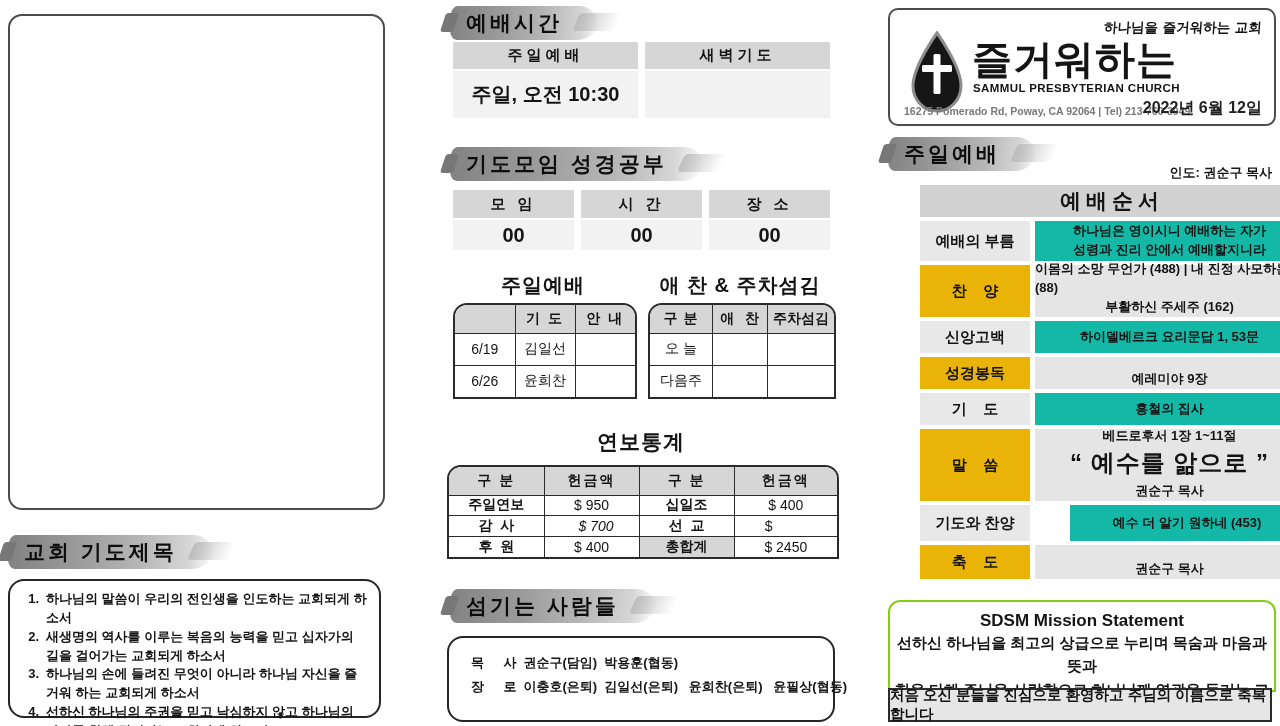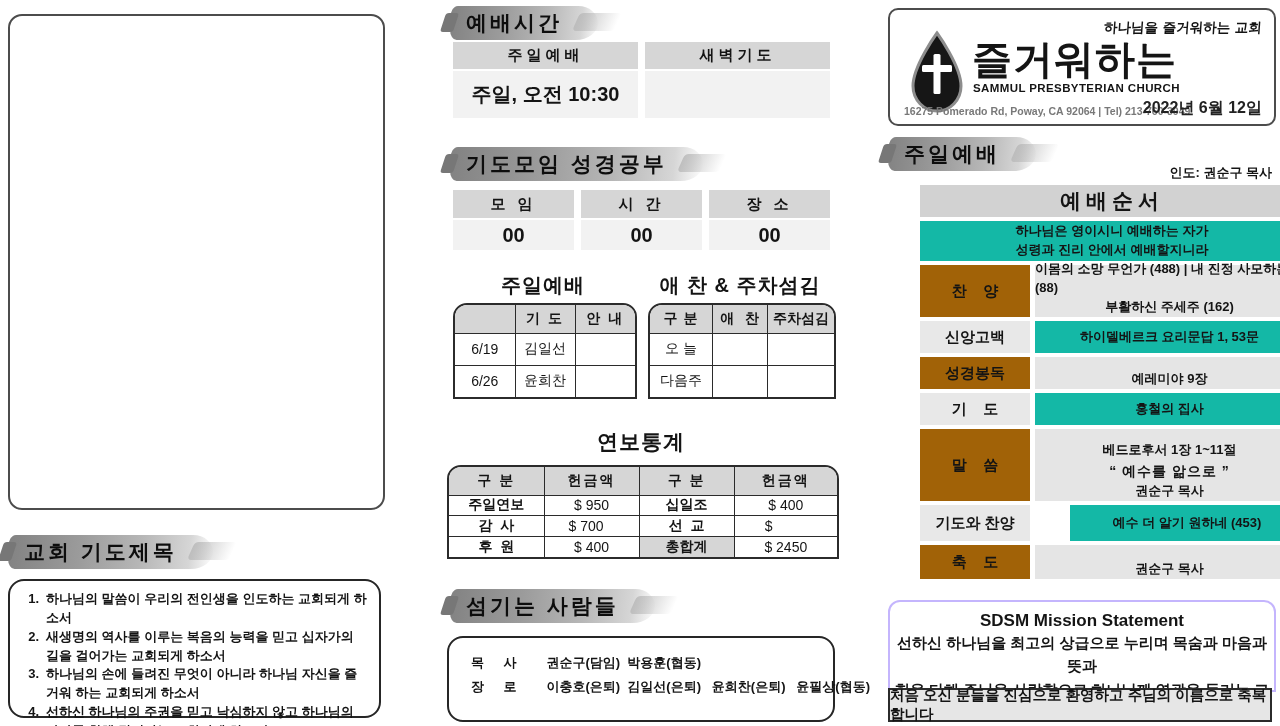--- a/index.html
+++ b/index.html
@@ -41,21 +41,21 @@
   .tframe tr:last-child td{border-bottom:none;}
   .cell-gray{background:#d6d6d6;font-weight:700;}
 
   .small-title{position:absolute;text-align:center;font-weight:800;font-size:20px;letter-spacing:1px;}
 
   
   .pitem{display:flex;gap:7px;font-size:13px;font-weight:600;line-height:1.45;}
   .pnum{flex:none;width:15px;text-align:right;}
 
   
-  .srow{display:flex;gap:29px;font-size:13px;font-weight:600;padding:3px 6px;}
+  .srow{display:flex;gap:6px;font-size:13px;font-weight:600;padding:3px 6px;}
   .srole{white-space:pre;flex:none;letter-spacing:1px;font-weight:700;}
 
   
   .masthead{position:absolute;left:888px;top:8px;width:384px;height:114px;
     border:2px solid #4c4c4c;border-radius:10px;background:#fff;}
   .tagline{position:absolute;top:9px;right:12px;font-size:13.5px;font-weight:700;
     font-family:"DejaVu Serif",serif;transform:skewX(-4deg);}
   .chname{position:absolute;left:82px;top:22px;font-size:40px;font-weight:800;letter-spacing:1px;}
   .chname-en{position:absolute;left:83px;top:72px;font-size:11.5px;font-weight:700;letter-spacing:.4px;}
   .address{position:absolute;left:14px;bottom:7px;font-size:10.5px;color:#787878;font-weight:600;}
@@ -64,26 +64,26 @@
   
   .order{position:absolute;left:888px;top:185px;width:384px;display:flex;flex-direction:column;gap:4px;padding-left:32px;}
   .o-title{height:32px;background:#d2d2d2;display:flex;align-items:center;justify-content:center;
     font-size:21px;font-weight:800;letter-spacing:5px;}
   .orow{display:flex;gap:5px;}
   .olabel{flex:none;width:110px;display:flex;align-items:center;justify-content:center;
     font-size:15px;font-weight:700;}
   .ocontent{flex:1;display:flex;flex-direction:column;align-items:center;justify-content:center;
     font-size:13px;line-height:1.45;font-weight:600;}
   .tone-light .olabel{background:#e8e8e8;} .tone-light .ocontent{background:#14b8a6;}
-  .tone-gray  .olabel{background:#a16207;} .tone-gray  .ocontent{background:#e5e5e5;justify-content:flex-end;}
-  .o-em{font-size:14px;font-weight:800;letter-spacing:1px;margin:1px 0;}
+  .tone-gray  .olabel{background:#eab308;} .tone-gray  .ocontent{background:#e5e5e5;justify-content:flex-end;}
+  .o-em{font-size:24px;font-weight:800;letter-spacing:1px;margin:1px 0;}
 
   
   .mission{position:absolute;left:888px;top:600px;width:384px;height:88px;
-    border:2px solid #c4b5fd;border-radius:12px 12px 0 0;background:#fff;text-align:center;}
+    border:2px solid #84cc16;border-radius:12px 12px 0 0;background:#fff;text-align:center;}
   .m-title{font-size:17px;font-weight:800;margin-top:9px;}
   .m-line{font-size:15px;font-weight:700;line-height:1.55;}
   .welcome{position:absolute;left:888px;top:688px;width:384px;height:34px;
     border:2px solid #2b2b2b;background:#e6e6e6;display:flex;align-items:center;justify-content:center;
     font-size:14.5px;font-weight:800;box-sizing:border-box;}
 </style>
 </head>
 <body>
 
 <div class="obox" style="left:8px;top:14px;width:373px;height:492px;"></div>
@@ -213,21 +213,21 @@
       <th>헌금액</th>
     </tr>
     <tr>
       <td class="pre" style="font-weight:600;">주일연보</td>
       <td>$ 950</td>
       <td class="pre" style="font-weight:600;">십일조</td>
       <td>$ 400</td>
     </tr>
     <tr>
       <td class="pre" style="font-weight:600;">감  사</td>
-      <td style="text-align:left;padding-left:24px;">$ 700</td>
+      <td style="text-align:left;padding-left:34px;font-style:italic;">$ 700</td>
       <td class="pre" style="font-weight:600;">선  교</td>
       <td style="text-align:left;padding-left:30px;">$</td>
     </tr>
     <tr>
       <td class="pre" style="font-weight:600;">후  원</td>
       <td>$ 400</td>
       <td class="cell-gray">총합계</td>
       <td>$ 2450</td>
     </tr>
   </tbody>
@@ -264,20 +264,21 @@
 
 <div class="brush" style="left:888px;top:137px;">
   <span>주일예배</span>
 </div>
 <div class="abs" style="left:1100px;top:164px;width:172px;text-align:right;font-size:13px;font-weight:600;">인도: 권순구 목사</div>
 
 <div class="order">
   <div class="o-title">예배순서</div>
 
   <div class="orow tone-light" style="height:40px;">
+    <div class="olabel">예배의 부름</div>
     <div class="ocontent">
       <div>하나님은 영이시니 예배하는 자가</div>
       <div>성령과 진리 안에서 예배할지니라</div>
     </div>
   </div>
 
   <div class="orow tone-gray" style="height:52px;">
     <div class="olabel pre">찬    양</div>
     <div class="ocontent">
       <div>이몸의 소망 무언가 (488) | 내 진정 사모하는 (88)</div>

